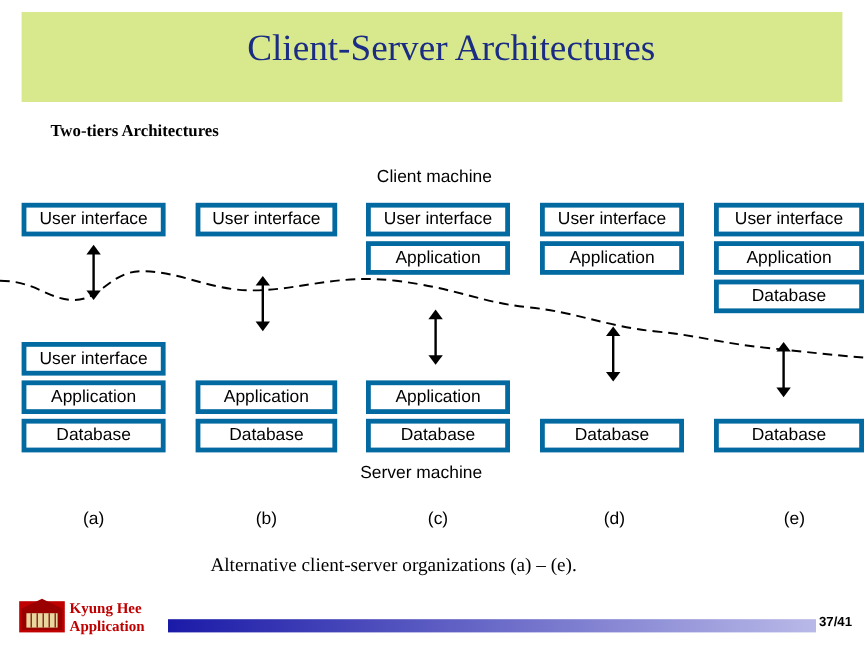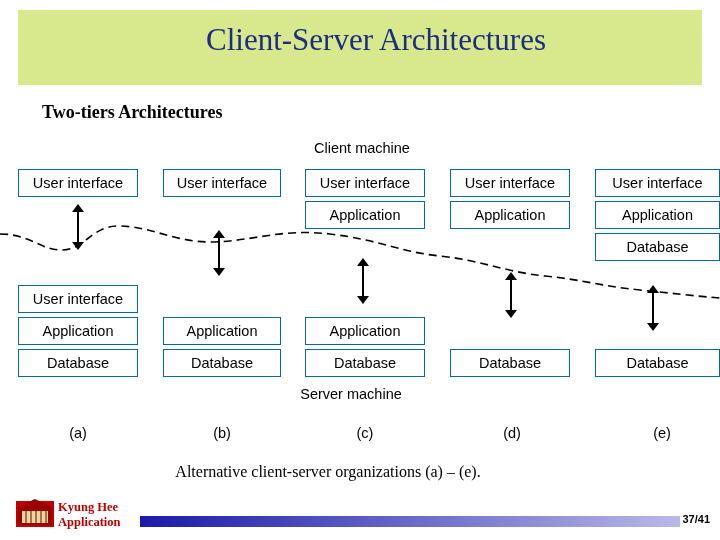--- a/index.html
+++ b/index.html
@@ -22,38 +22,38 @@
     font-size:31px;
     color:#1b2c84;
     letter-spacing:0px;
     margin-left:16px;
   }
   
   #subtitle{
     position:absolute;left:42px;top:102px;
     font-family:"Liberation Serif", serif;
     font-weight:bold;
-    font-size:18px;
+    font-size:14px;
     color:#000000;
   }
   
   #diagram{
     position:absolute;left:0px;top:130px;width:584px;height:320px;
   }
   .lbl{
     position:absolute;
     font-family:"Liberation Sans", sans-serif;
     font-size:14.5px;
     color:#000;
     text-align:center;
     white-space:nowrap;
   }
   .box{
     position:absolute;
-    border:1px solid #0369a1;
+    border:4px solid #0369a1;
     background:#fff;
     font-family:"Liberation Sans", sans-serif;
     font-size:14.5px;
     color:#000;
     display:flex;align-items:center;justify-content:center;
     box-sizing:border-box;
   }
   .colcaption{
     position:absolute;
     font-family:"Liberation Sans", sans-serif;

